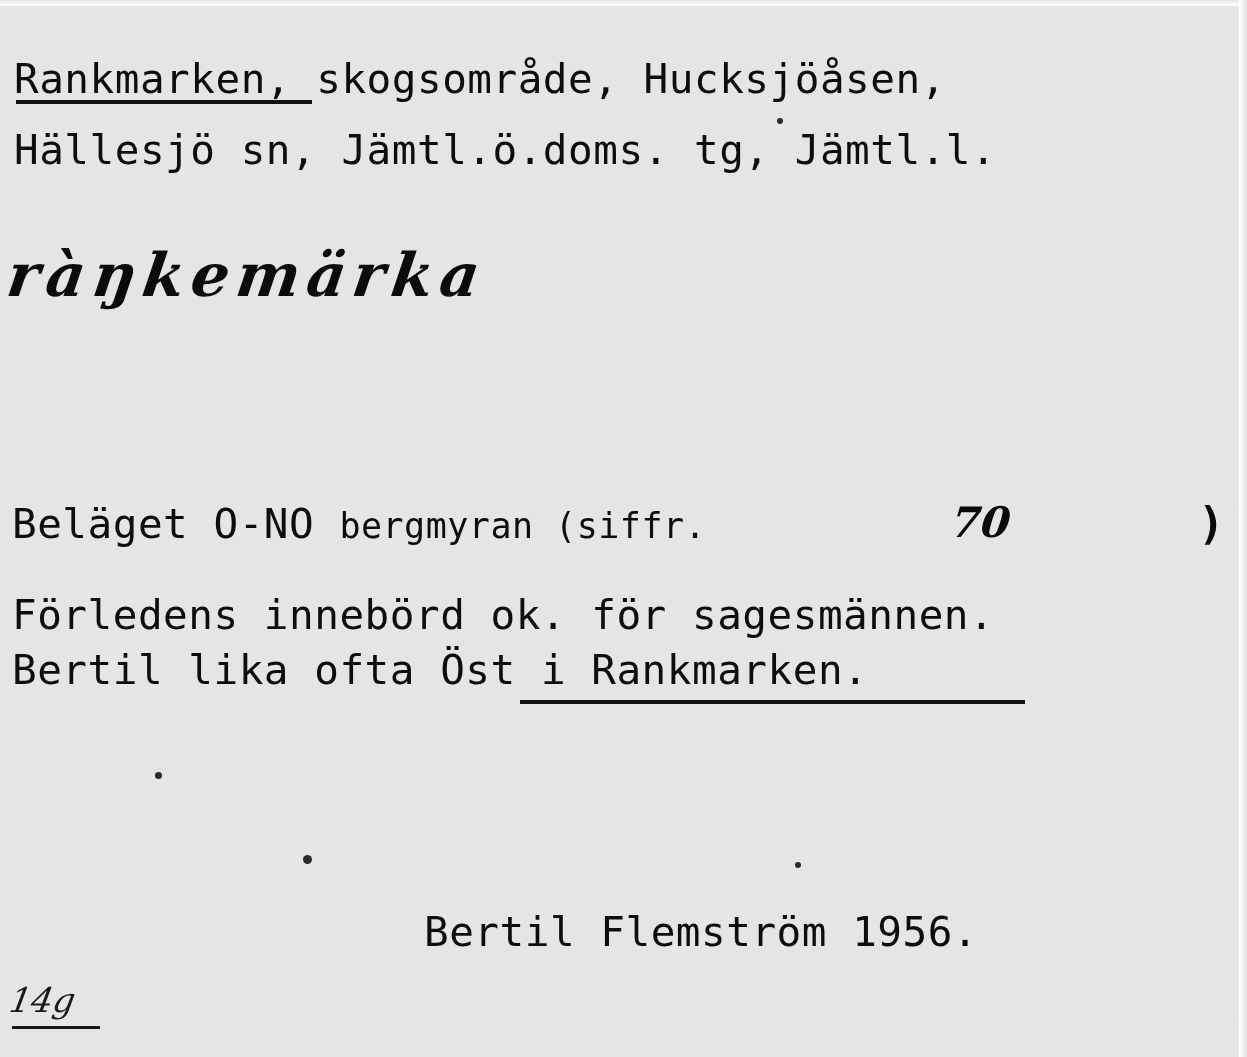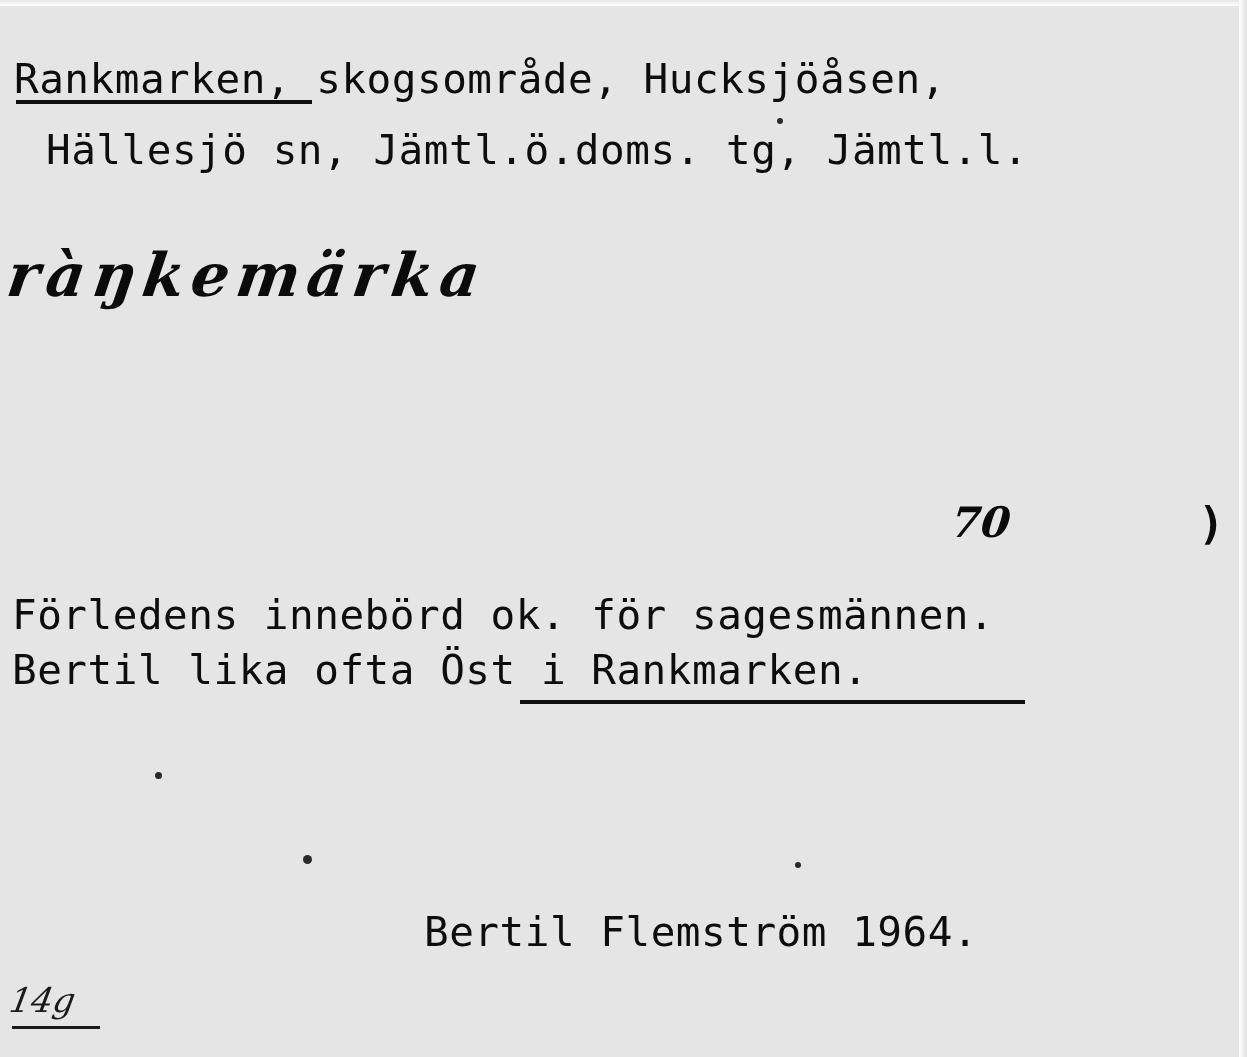--- a/index.html
+++ b/index.html
@@ -44,21 +44,20 @@
   
   .hdr-line1 {
     left: 14px;
     top: 55px;
     font-size: 41px;
   }
   .hdr-line2 {
     left: 14px;
     top: 126px;
     font-size: 41px;
-    margin-left: 32px;
   }
   .underline-head {
     position: absolute;
     left: 16px;
     top: 100px;
     width: 296px;
     height: 4px;
     background: #101010;
   }
 
@@ -167,31 +166,32 @@
   <div class="scan-edge-top"></div>
   <div class="scan-edge-right"></div>
 
   <div class="typed hdr-line1"><span>Rankmarken</span><span>, skogsområde, Hucksjöåsen,</span></div>
   <div class="underline-head"></div>
 
   <div class="typed hdr-line2">Hällesjö sn, Jämtl.ö.doms. tg, Jämtl.l.</div>
 
   <div class="handwriting">ràŋkemärka</div>
 
+  <div class="typed body-line1"><span>Beläget O-NO </span><span class="small-b">bergmyran (siffr. </span></div>
   <div class="num-hand">70</div>
   <div class="paren-close">)</div>
 
   <div class="typed body-line2"><span>Förledens innebörd ok. för sagesmännen.</span></div>
 
   <div class="typed body-line3"><span>Bertil lika ofta </span><span>Öst i Rankmarken</span><span>.</span></div>
   <div class="underline-ost"></div>
 
   <div class="speck" style="left:155px; top:772px; width:7px; height:7px;"></div>
   <div class="speck" style="left:303px; top:855px; width:9px; height:9px;"></div>
   <div class="speck" style="left:795px; top:862px; width:6px; height:6px;"></div>
   <div class="speck" style="left:777px; top:118px; width:6px; height:6px;"></div>
 
-  <div class="typed signature">Bertil Flemström 1964.</div>
+  <div class="typed signature">Bertil Flemström 1956.</div>
 
   <div class="corner-mark">14g</div>
   <div class="corner-rule"></div>
 
 </div>
 
 </body></html>

